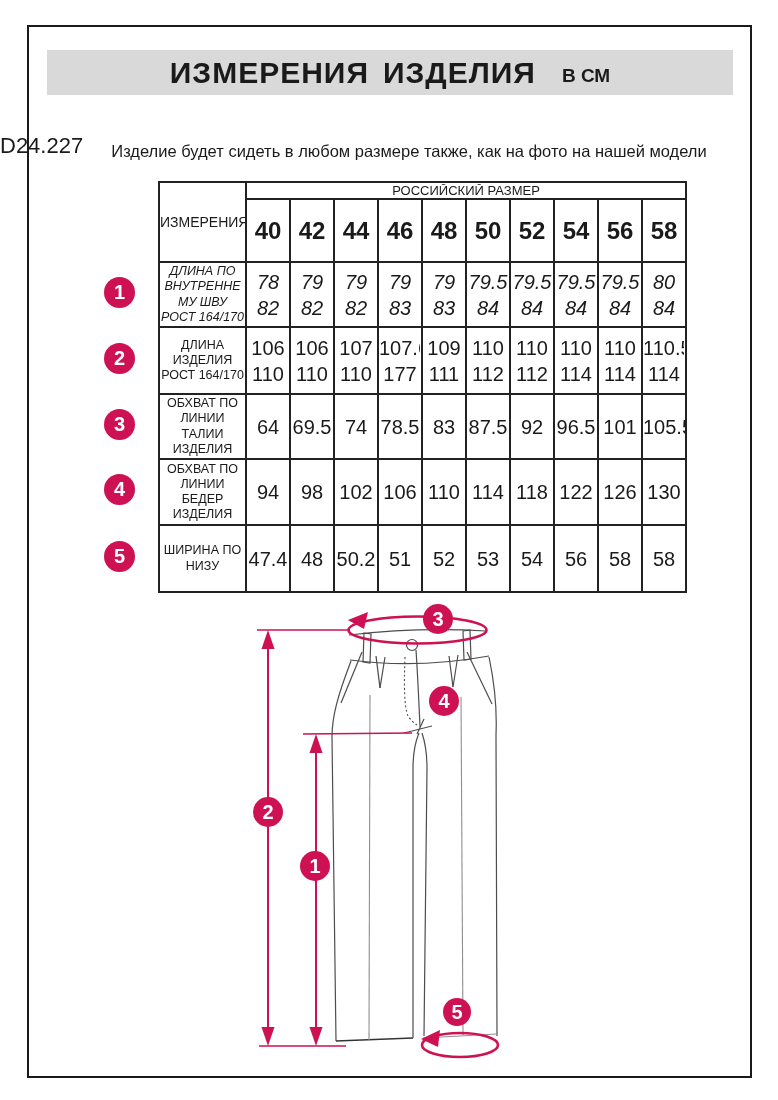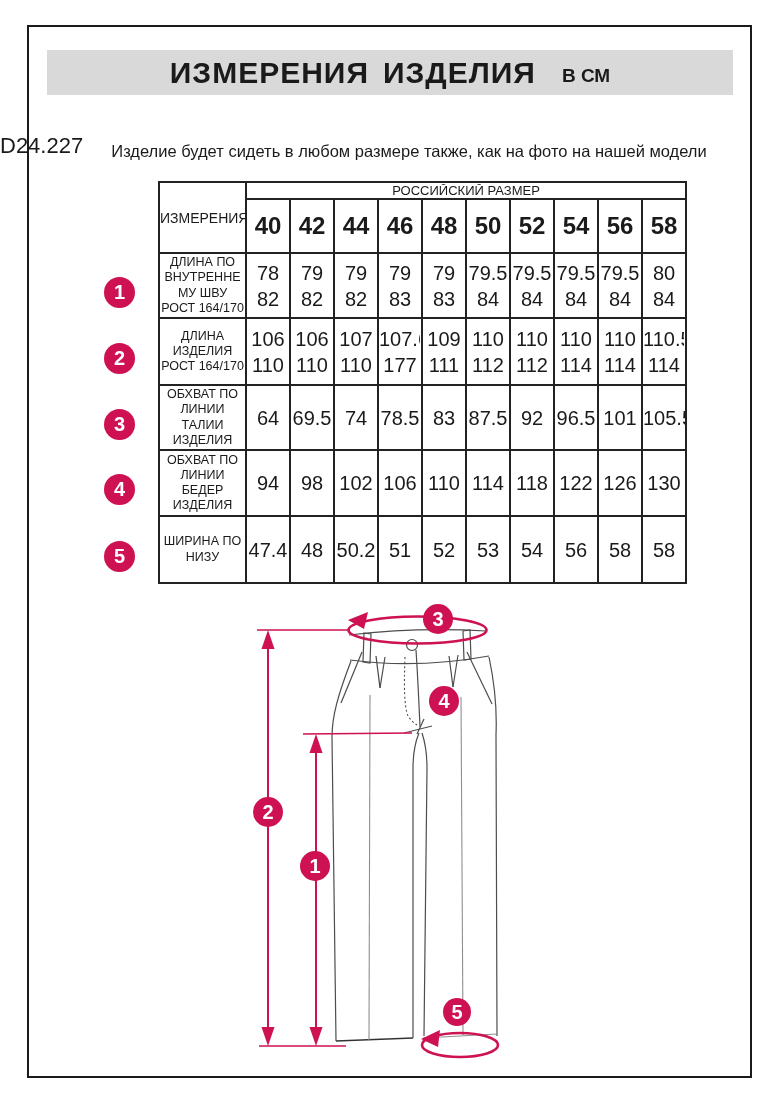--- a/index.html
+++ b/index.html
@@ -19,24 +19,24 @@
   .model-code { left:0; top:109px; width:778px; 
     font-size:22px; font-weight:400;margin-top:24px; }
   .subtitle { left:0; top:142px; width:778px; text-align:center; font-size:16.5px;margin-left:20px; }
 
   table.meas { position:absolute; left:158px; top:181px; width:527px;
     border-collapse:collapse; table-layout:fixed; }
   table.meas td { border:2px solid #222; text-align:center; vertical-align:middle;
     overflow:hidden; }
   td.corner { font-size:14px; }
   td.group  { height:17px; font-size:13px; border-bottom-width:1px !important;border-radius:7px; }
-  tr.sizes td { height:54px; font-size:24px; font-weight:800; }
+  tr.sizes td { height:63px; font-size:24px; font-weight:800; }
   td.rowlabel { font-size:12.5px; line-height:1.22; white-space:pre-line; padding:1px; }
   td.val { font-size:20px; line-height:1.3; white-space:pre-line; }
-  tr.r1 td { height:65px; } tr.r2 td { height:67px;border-radius:13px; } tr.r3 td { height:65px; }
+  tr.r1 td { height:65px;font-style:italic; } tr.r2 td { height:67px;border-radius:13px; } tr.r3 td { height:65px; }
   tr.r4 td { height:66px; } tr.r5 td { height:67px; }
 
   .badge { position:absolute; width:31px; height:31px; border-radius:50%;
     background:#ce1152; color:#fff; font-weight:800; font-size:20px;
     display:flex; align-items:center; justify-content:center; }
 
   svg.sketch { position:absolute; left:250px; top:598px; }
   .sk  { stroke:#4d4d4d; stroke-width:1.2; fill:none; }
   .skl { stroke:#8f8f8f; stroke-width:1.1; fill:none; }
   .skd { stroke:#333; stroke-width:1.6; fill:none; }

